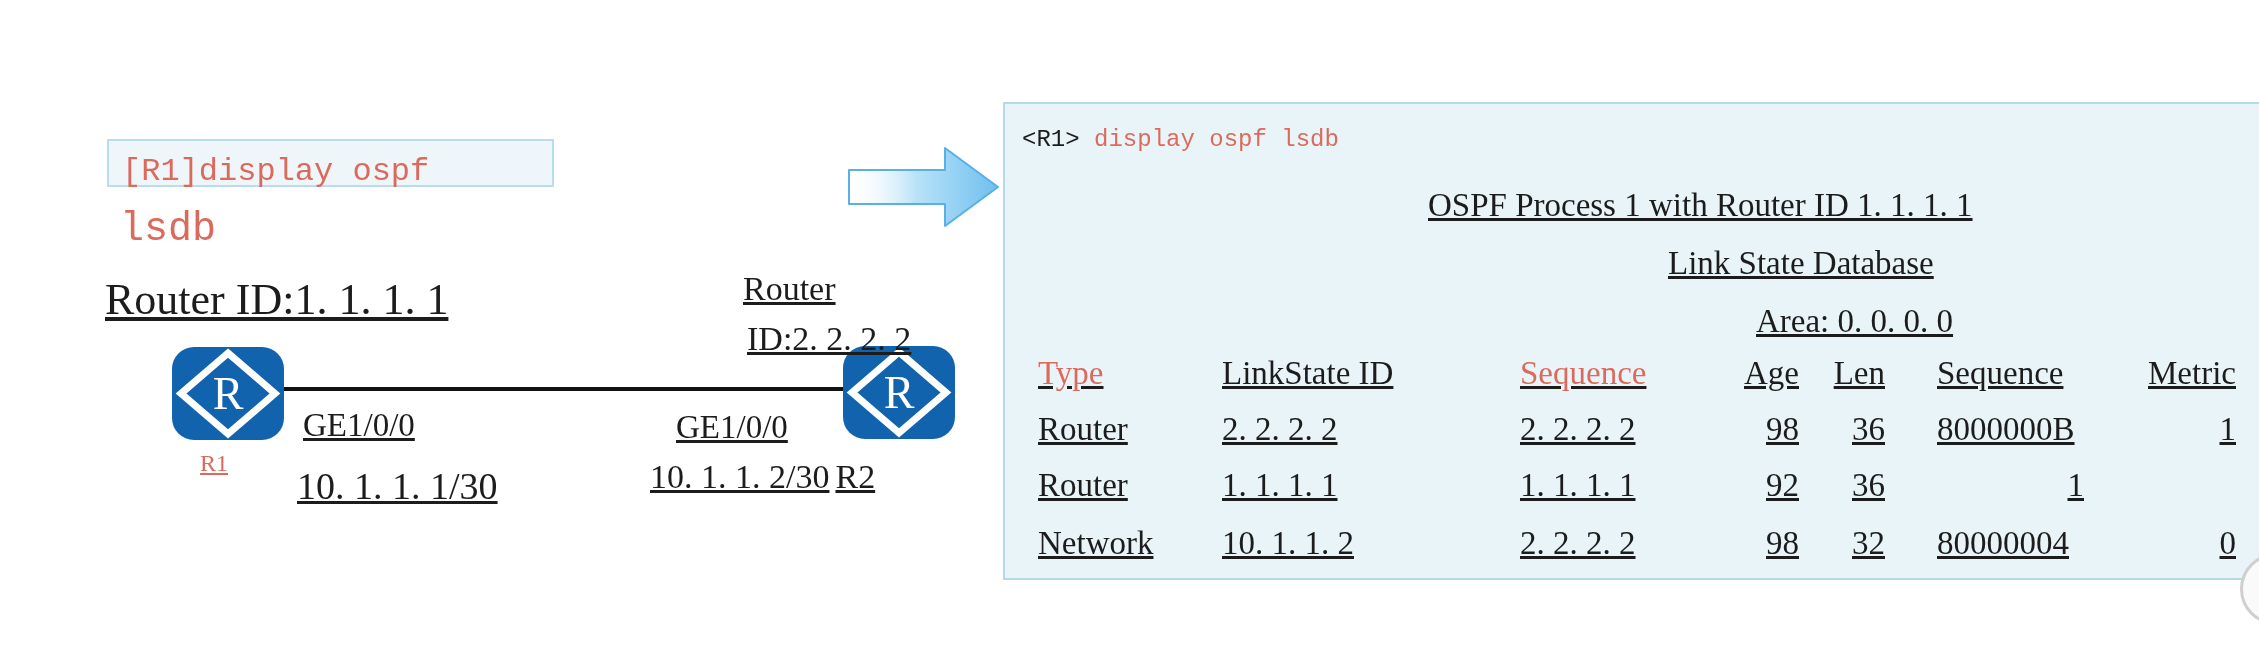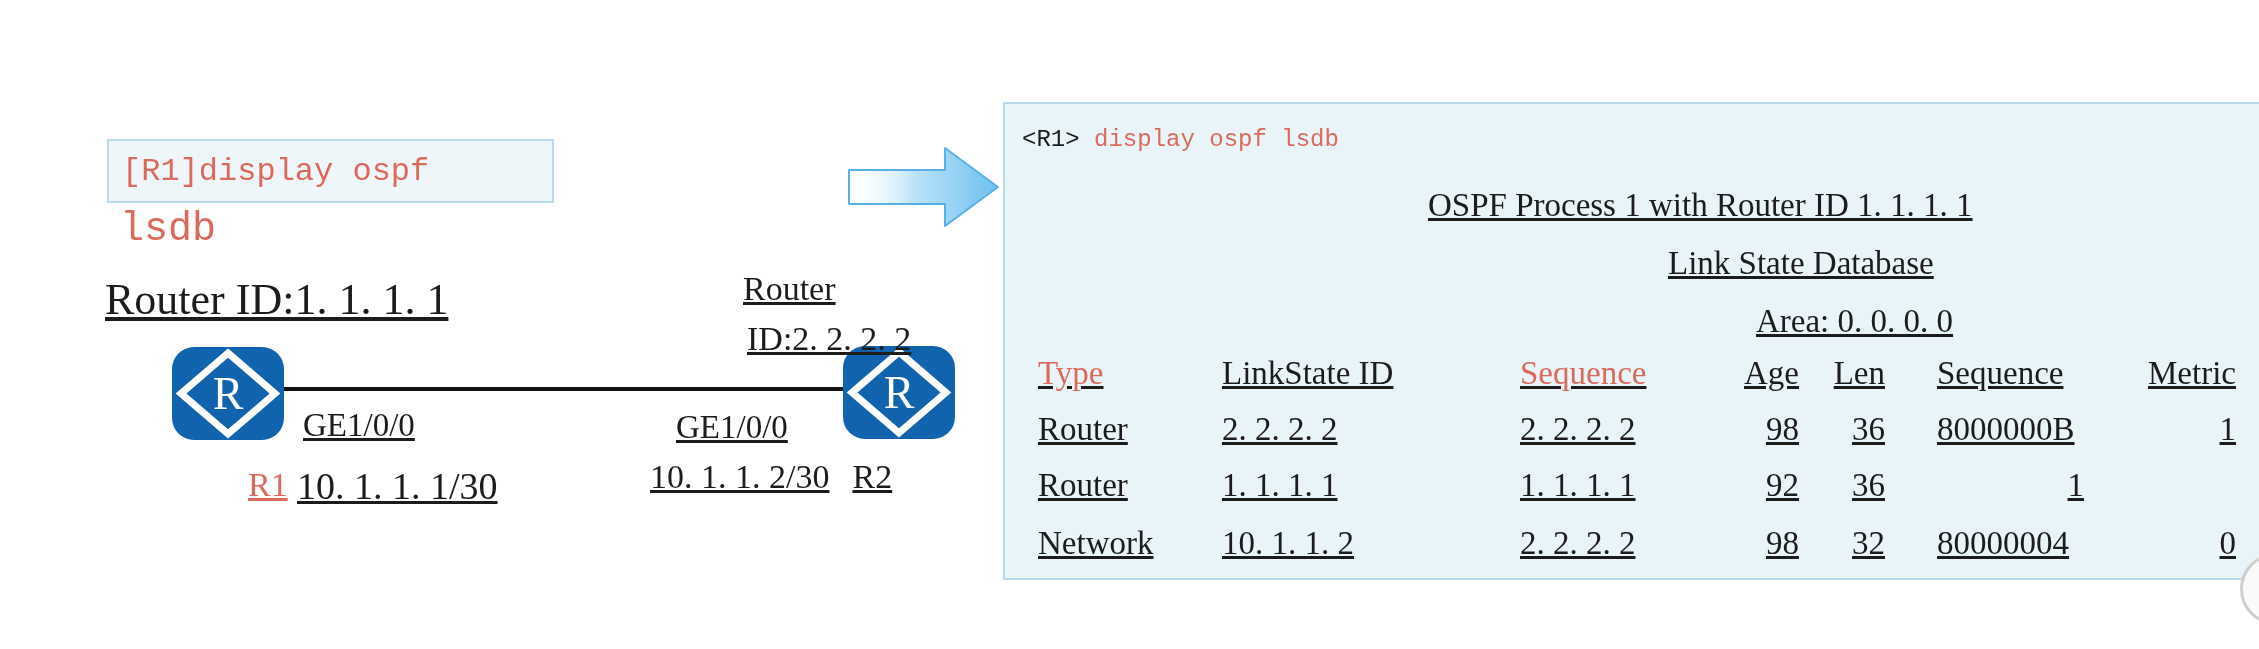--- a/index.html
+++ b/index.html
@@ -12,21 +12,21 @@
     color: #1c1c1c;
   }
   * { box-sizing: border-box; }
   .abs { position: absolute; white-space: nowrap; }
   .serif { font-family: "Liberation Serif", "DejaVu Serif", serif; text-decoration: underline; }
   .mono  { font-family: "Liberation Mono", "DejaVu Sans Mono", monospace; }
   .red   { color: #dc6a5c; }
 
   
   .cmd-box {
-    left: 107px; top: 139px; width: 447px; height: 64px;
+    left: 107px; top: 139px; width: 447px; height: 48px;
     background: #eef6fa;
     border: 2px solid #b9ddef;
     padding: 12px 0 0 13px;
     font-size: 32px;
   }
   .lsdb-label { left: 120px; top: 207px; font-size: 40px; }
 
   .router-id-left  { left: 105px; top: 274px; font-size: 44px; }
   .router-id-right-1 { left: 743px; top: 270px; font-size: 34px; z-index: 3; }
   .router-id-right-2 { left: 747px; top: 320px; font-size: 34px; z-index: 3; }
@@ -38,24 +38,24 @@
     background: #1263ae;
     border-radius: 22px;
     z-index: 2;
   }
   .router-icon svg { width: 100%; height: 100%; display: block; }
   #r1-icon { left: 172px; top: 347px; }
   #r2-icon { left: 843px; top: 346px; }
 
   .ge-left   { left: 303px; top: 407px; font-size: 33px; }
   .ge-right  { left: 676px; top: 409px; font-size: 33px; }
-  .r1-name   { left: 200px; top: 466px; font-size: 34px; margin-left: 48px; }
+  .r1-name   { left: 200px; top: 450px; font-size: 24px; }
   .ip-left   { left: 297px; top: 464px; font-size: 38px; }
   .ip-right  { left: 650px; top: 458px; font-size: 34px; }
-  .ip-right .r2-name { margin-left: 23px; }
+  .ip-right .r2-name { margin-left: 6px; }
 
   .flow-arrow { left: 848px; top: 145px; width: 152px; height: 84px; }
 
   
   .terminal-panel {
     left: 1003px; top: 102px; width: 1290px; height: 478px;
     background: #e9f4f8;
     border: 2px solid #b6d9e7;
     z-index: 1;
   }

